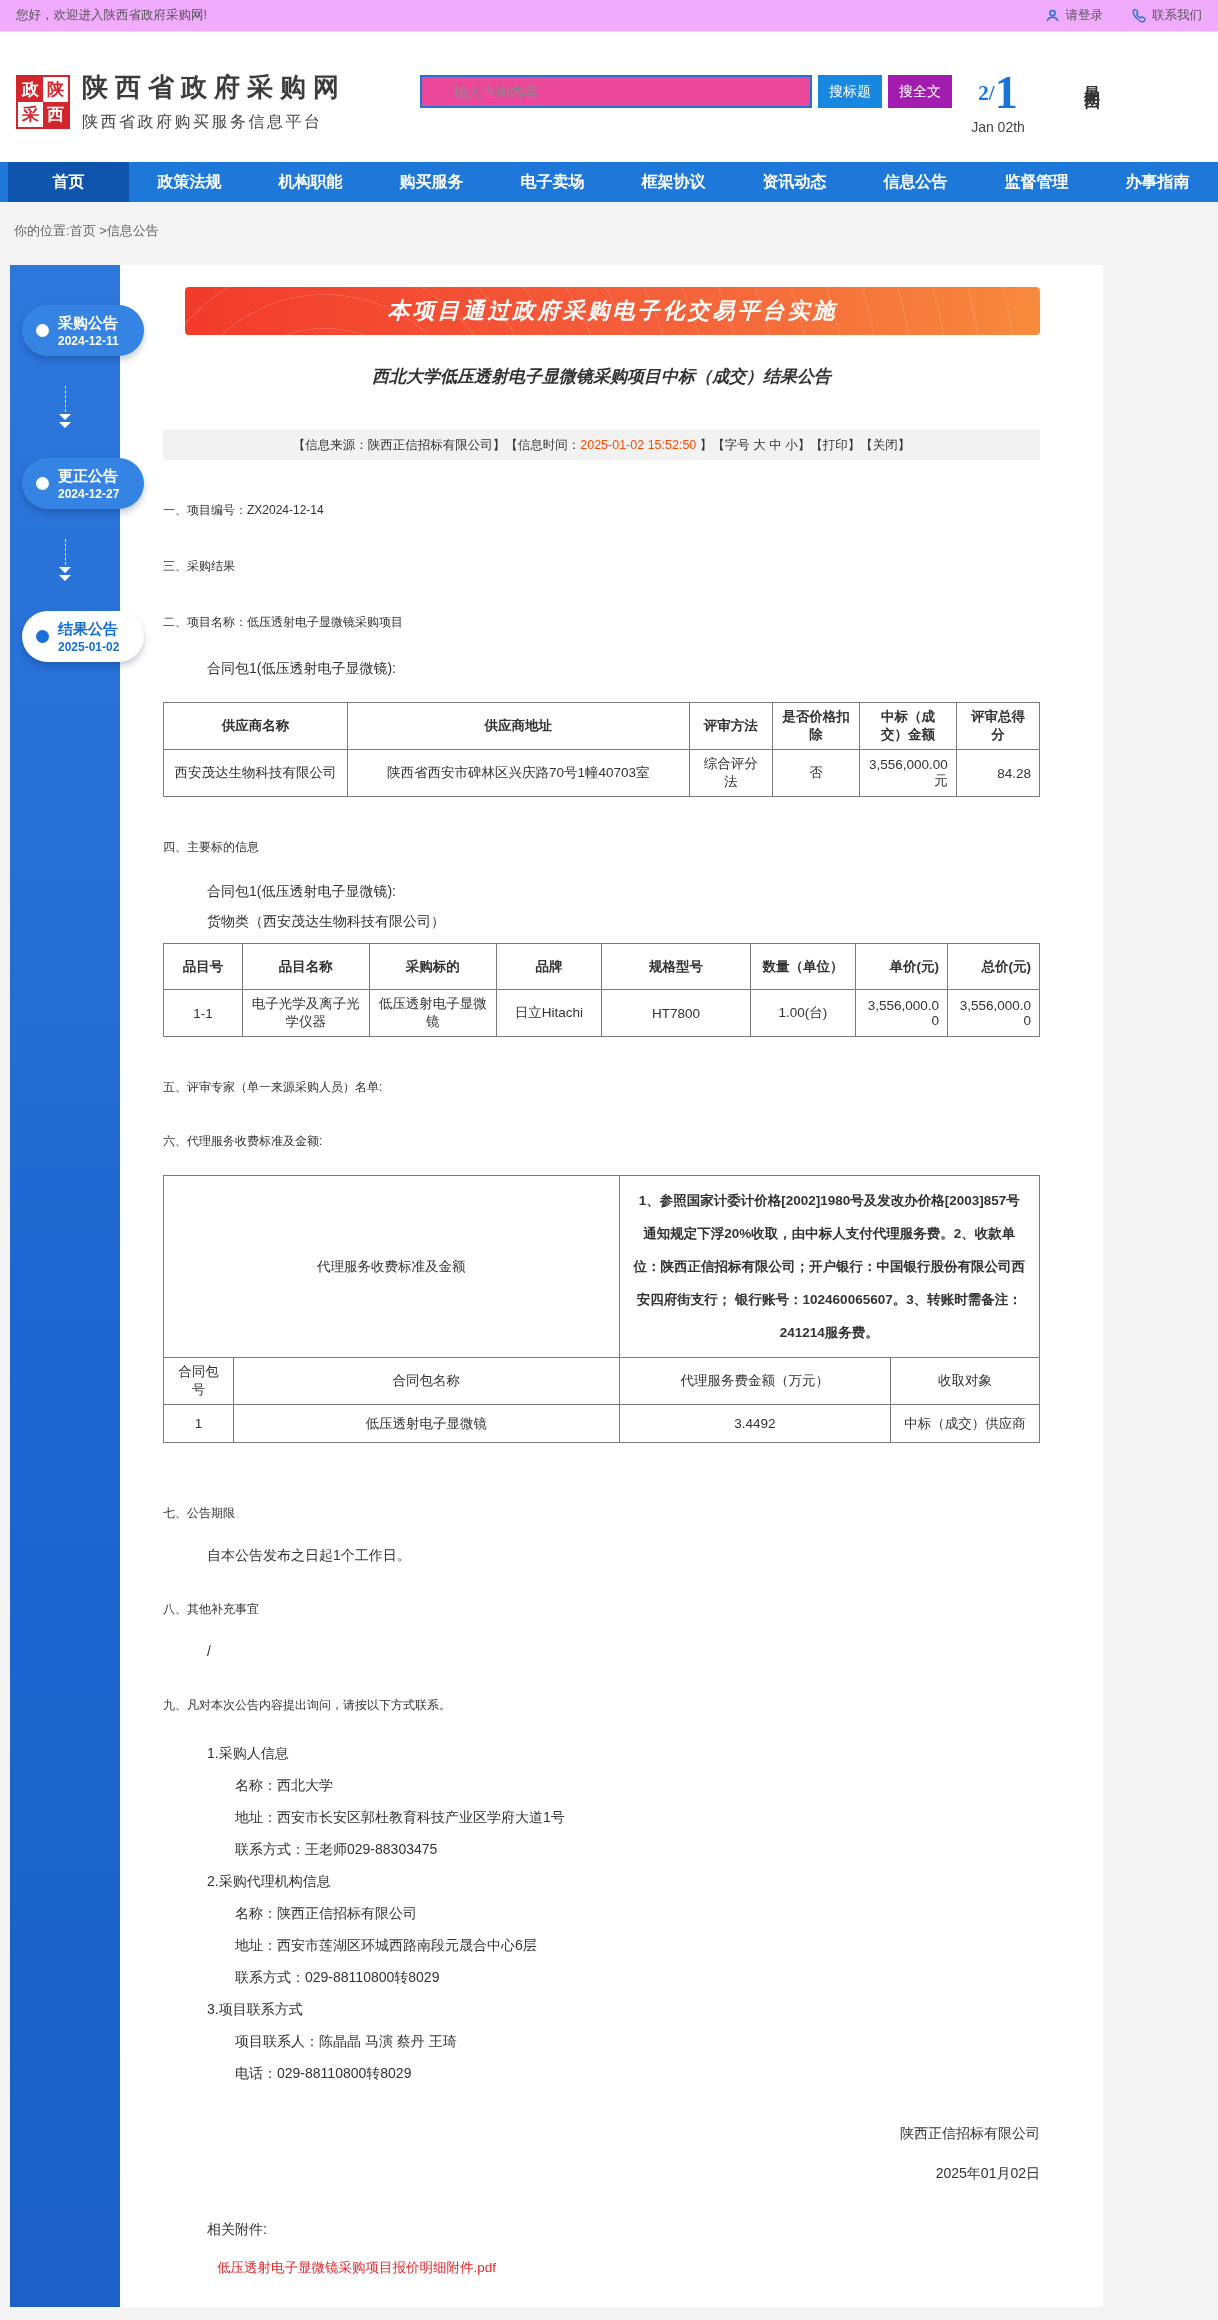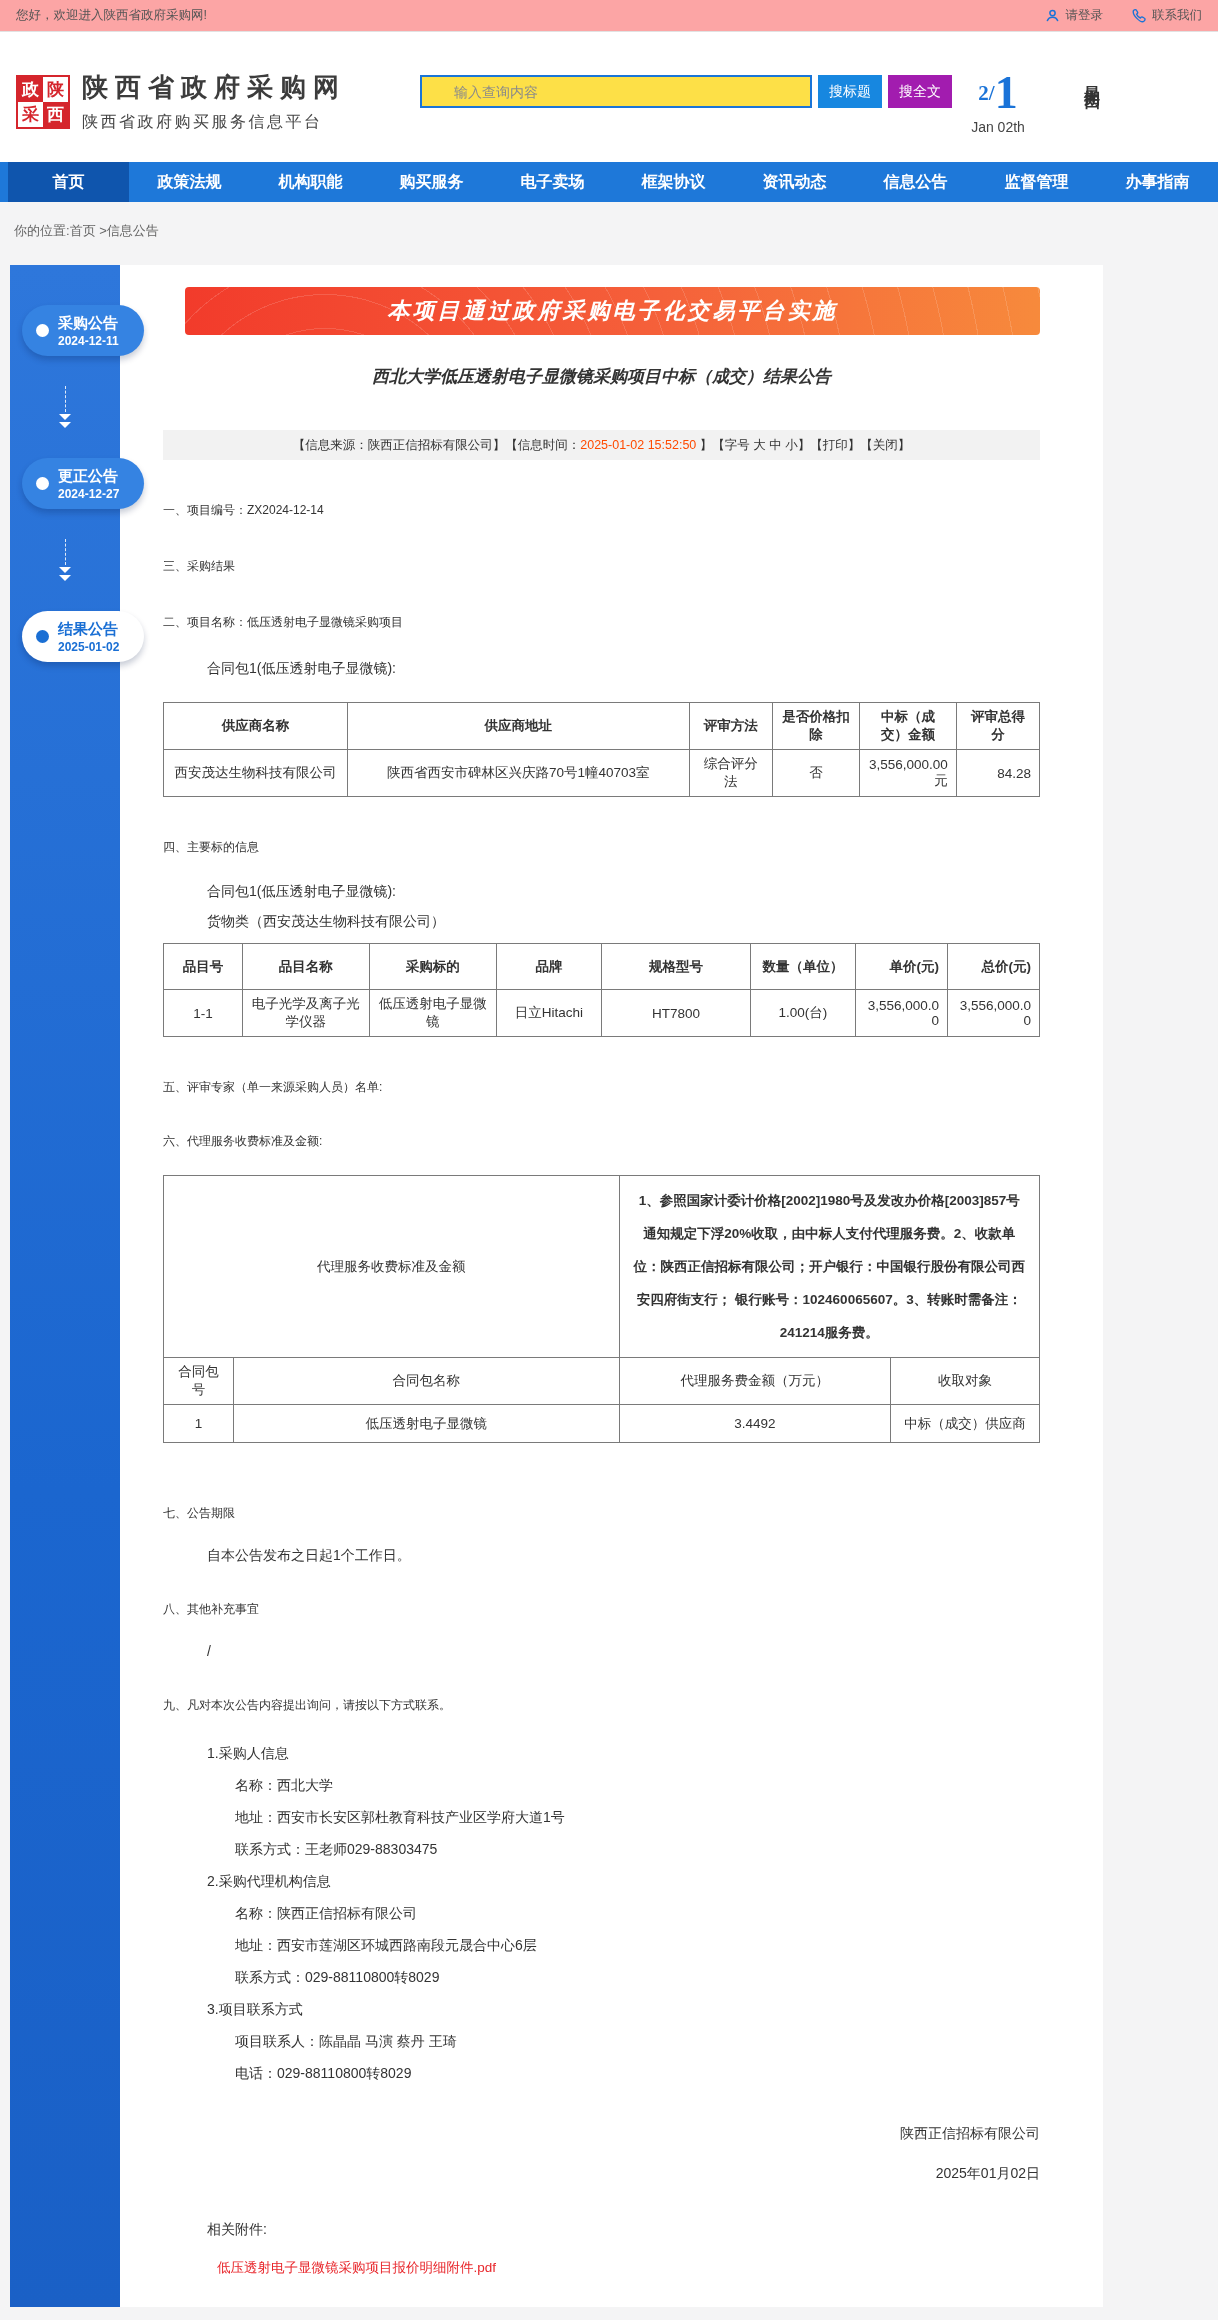--- a/index.html
+++ b/index.html
@@ -1,40 +1,40 @@
 <!DOCTYPE html>
 <html><head>
 <meta charset="utf-8">
 <style>
   * { box-sizing: border-box; margin: 0; padding: 0; }
   html,body { width: 1218px; background:#f4f4f5; font-family:"Liberation Sans", sans-serif; color:#333; }
 
   
-  .topbar { height:32px; background:#fca5a5; border-bottom:1px solid #e2e2e2;
+  .topbar { height:32px; background:#f0abfc; border-bottom:1px solid #e2e2e2;
             display:flex; align-items:center; justify-content:space-between;
             padding:0 16px; font-size:12.5px; color:#555; }
   .topbar-right { display:flex; gap:28px; }
   .tb-item { display:flex; align-items:center; gap:6px; cursor:pointer; color:#555; }
   .tb-item svg { display:block; }
 
   
   .site-header { height:130px; background:#fff; position:relative; padding:0 16px; }
   .brand { position:absolute; left:16px; top:38px; display:flex; align-items:center; }
   .logo { width:54px; height:54px; display:grid; grid-template-columns:1fr 1fr; grid-template-rows:1fr 1fr;
           border:2px solid #d5252c; background:#fff; flex-shrink:0; }
   .logo-cell { display:flex; align-items:center; justify-content:center; font-weight:bold; font-size:17px; }
   .logo-cell.red { background:#d5252c; color:#fff; }
   .logo-cell.white { background:#fff; color:#d5252c; }
   .site-titles { margin-left:12px; }
   .site-title { font-size:26px; font-weight:bold; color:#3c3c3c; letter-spacing:7px; }
   .site-subtitle { font-size:16px; color:#454545; letter-spacing:2.5px; margin-top:7px; }
 
   .search-area { position:absolute; left:420px; top:43px; display:flex; align-items:center; }
   .search-input { width:392px; height:33px; border:2px solid #1a75d8; padding:0 10px 0 32px;
-                  font-size:14px; color:#333; outline:none; background:#fde047; }
+                  font-size:14px; color:#333; outline:none; background:#ec4899; }
   .search-input::placeholder { color:#8a8a8a; }
   .btn-search { height:33px; padding:0 11px; border:none; color:#fff; font-size:14px; cursor:pointer; margin-left:6px; }
   .btn-title { background:#1787e0; }
   .btn-full  { background:#a21caf; }
 
   .date-widget { position:absolute; right:172px; top:34px; width:96px; text-align:center; }
   .date-nums { font-family:"Liberation Serif", serif; color:#1a73d8; }
   .d-small { font-size:21px; font-weight:bold; vertical-align:8px; }
   .d-big { font-size:46px; font-weight:bold; }
   .date-en { font-size:14px; color:#444; margin-top:0px; }

